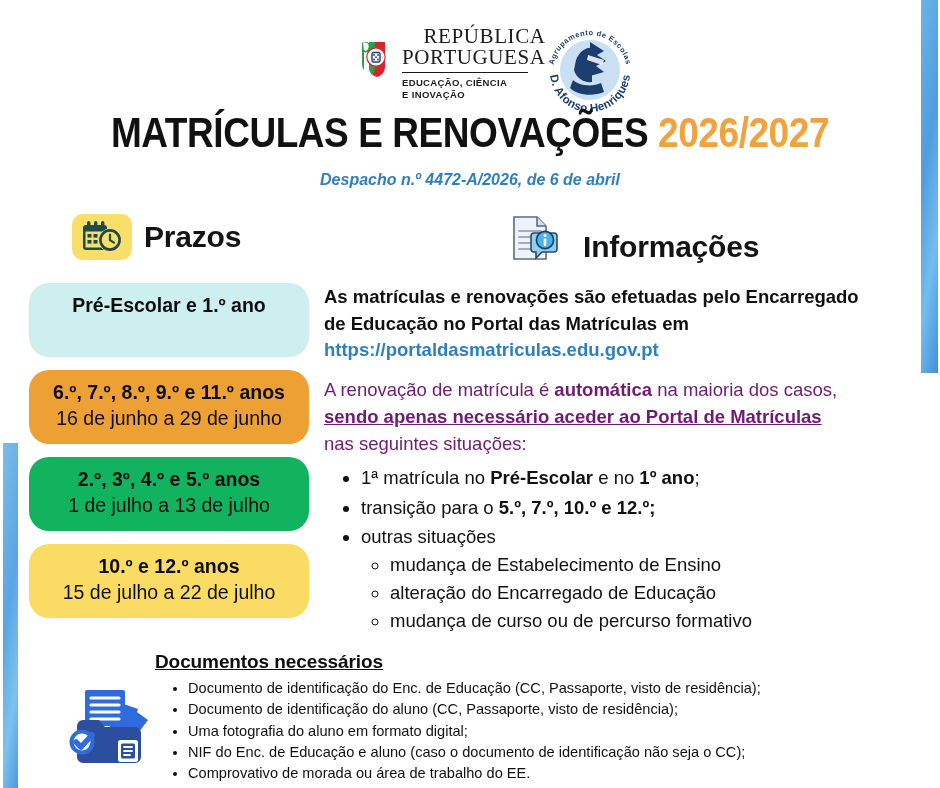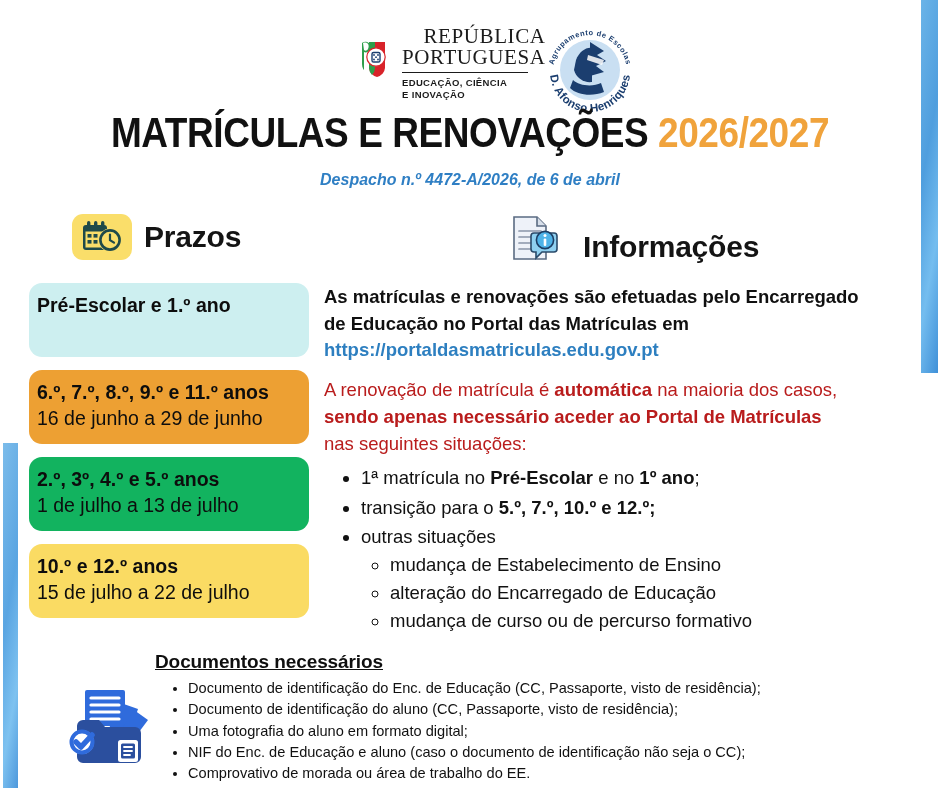--- a/index.html
+++ b/index.html
@@ -52,35 +52,35 @@
 
   
   .sec-prazos{position:absolute;left:72px;top:214px;display:flex;align-items:center;gap:12px;}
   .sec-info{position:absolute;left:505px;top:212px;display:flex;align-items:flex-end;gap:22px;}
   .sec-label{font-size:30px;font-weight:bold;color:#141414;letter-spacing:-0.2px;}
   .ico-prazos{width:60px;height:46px;background:#fade6a;border-radius:11px;display:flex;align-items:center;justify-content:center;}
   .ico-info{width:56px;height:52px;display:flex;align-items:center;justify-content:center;}
 
   
   .boxes{position:absolute;left:29px;top:283px;width:280px;}
-  .dbox{border-radius:13px;padding:11px 8px 12px 8px;text-align:left;margin-bottom:13px;}
+  .dbox{border-radius:20px;padding:11px 8px 12px 8px;text-align:center;margin-bottom:13px;}
   .dbox .t1{font-size:19.5px;font-weight:bold;color:#0d0d0d;line-height:1.22;}
   .dbox .t2{font-size:19.5px;font-weight:normal;color:#0d0d0d;line-height:1.25;margin-top:1px;}
   .dbox.b0{background:#cdeff0;height:51px;}
   .dbox.b1{background:#eda033;height:51px;}
   .dbox.b2{background:#12b35f;height:51px;}
   .dbox.b3{background:#fadb63;height:51px;}
 
   
   .info-col{position:absolute;left:324px;top:284px;width:610px;}
   .p-bold{font-size:18.5px;font-weight:bold;line-height:1.44;color:#101010;}
   .p-bold .url{color:#2d7fc0;}
-  .p-norm{font-size:18.5px;line-height:1.47;color:#b91c1c;margin-top:12px;}
+  .p-norm{font-size:18.5px;line-height:1.47;color:#701a75;margin-top:12px;}
   .p-norm b{font-weight:bold;}
-  .p-norm .ul{font-weight:bold;}
+  .p-norm .ul{font-weight:bold;text-decoration:underline;}
 
   ul.lvl1{margin:7px 0 0 0;padding-left:37px;list-style:disc;}
   ul.lvl1>li{font-size:18.5px;line-height:1.52;color:#111;margin-bottom:1px;}
   ul.lvl1>li b{font-weight:bold;}
   ul.lvl2{margin:0 0 0 0;padding-left:29px;list-style:circle;}
   ul.lvl2>li{font-size:18.5px;line-height:1.52;color:#111;}
 
   
   .docs{position:absolute;left:155px;top:651px;width:700px;}
   .docs-title{font-size:19px;font-weight:bold;text-decoration:underline;color:#0f0f0f;letter-spacing:-0.1px;}

